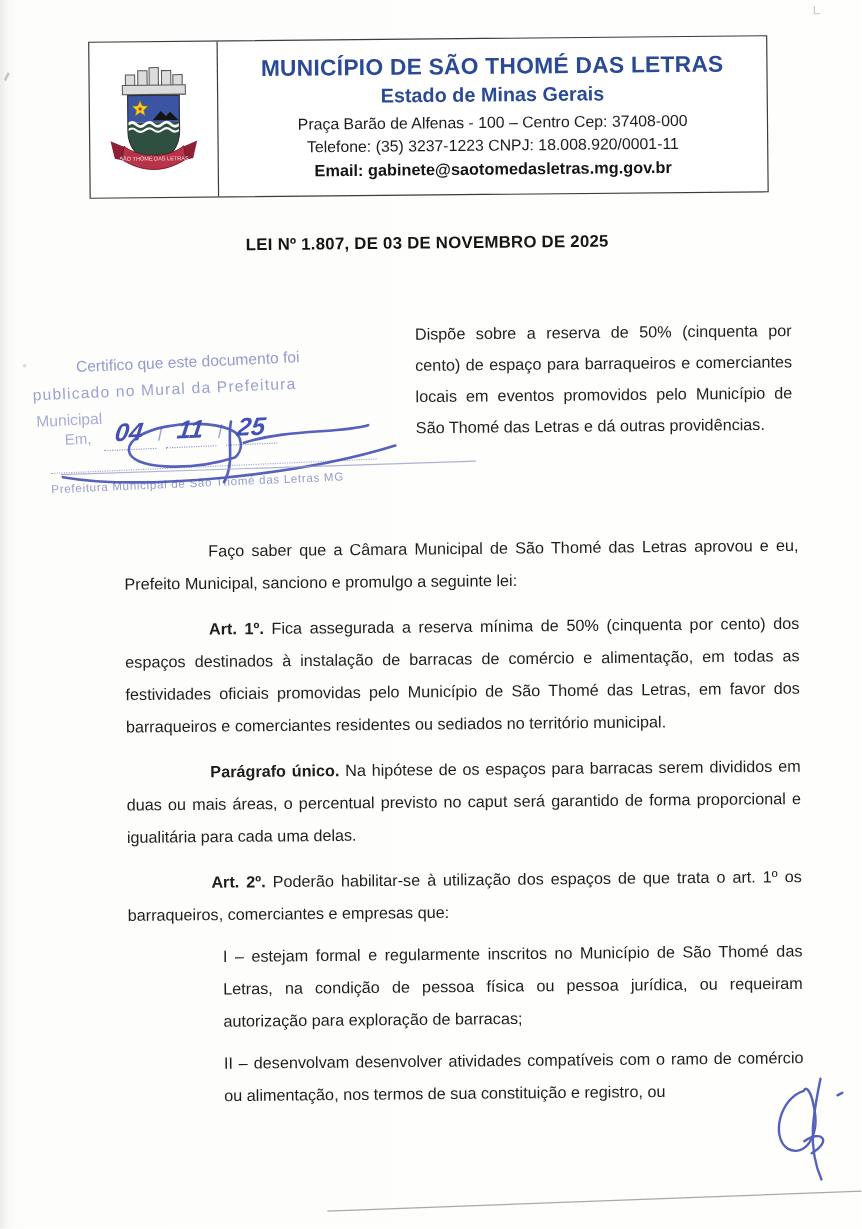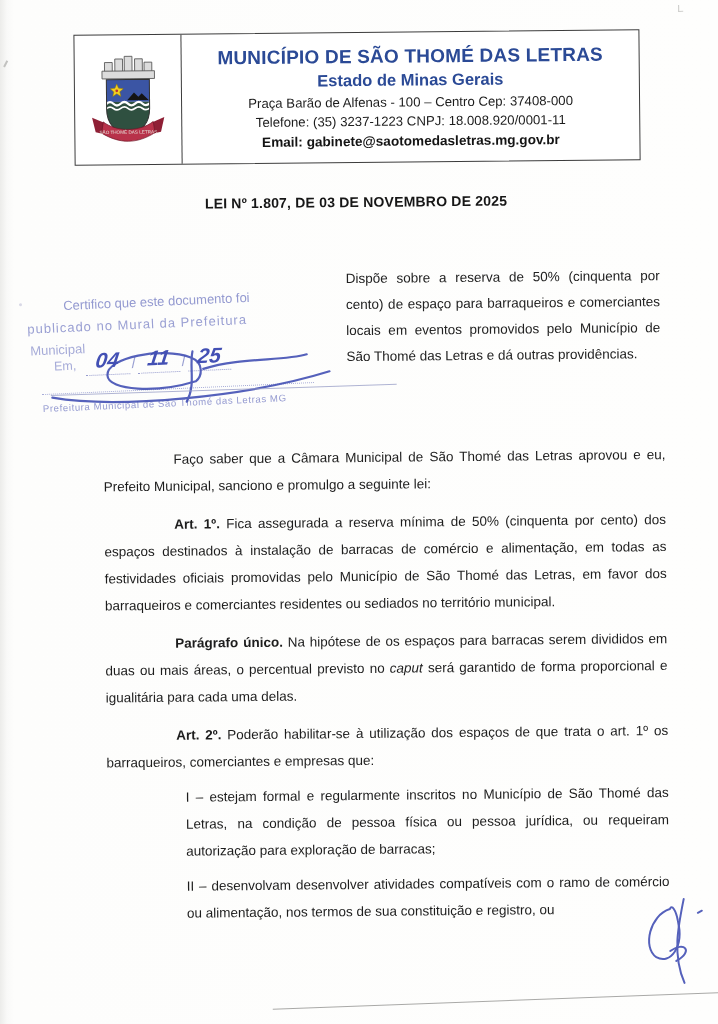--- a/index.html
+++ b/index.html
@@ -45,21 +45,21 @@
   .ementa{position:absolute;left:348px;top:266px;width:314px;
     font-size:13.5px;line-height:26px;text-align:justify;color:#222;}
 
   
   .prose{position:absolute;left:104px;top:444px;width:562px;
     font-size:13.5px;line-height:27px;text-align:justify;color:#1d1d1d;}
   .prose p{margin:0;text-indent:70px;}
   .prose p + p{margin-top:11px;}
   .prose p.item{text-indent:0;margin-left:79px;margin-top:8px;}
   .b{font-weight:bold;}
-  .i{font-style:italic;}
+  .i{}
 
   
   .initial-svg{position:absolute;left:636px;top:898px;}
 
   
   .scan-line{position:absolute;left:268px;top:1008px;width:456px;height:1px;background:#a9a9a7;
     transform:rotate(-1.6deg);transform-origin:left center;}
   .speck1{position:absolute;left:9px;top:57px;width:2px;height:7px;background:#c2c2c0;transform:rotate(28deg);}
   .speck2{position:absolute;left:683px;top:8px;width:4px;height:6px;border-left:1px solid #c8c8c6;border-bottom:1px solid #cfcfcd;}
   .speck3{position:absolute;left:21px;top:300px;width:3px;height:3px;background:#d8d8e6;border-radius:50%;}

